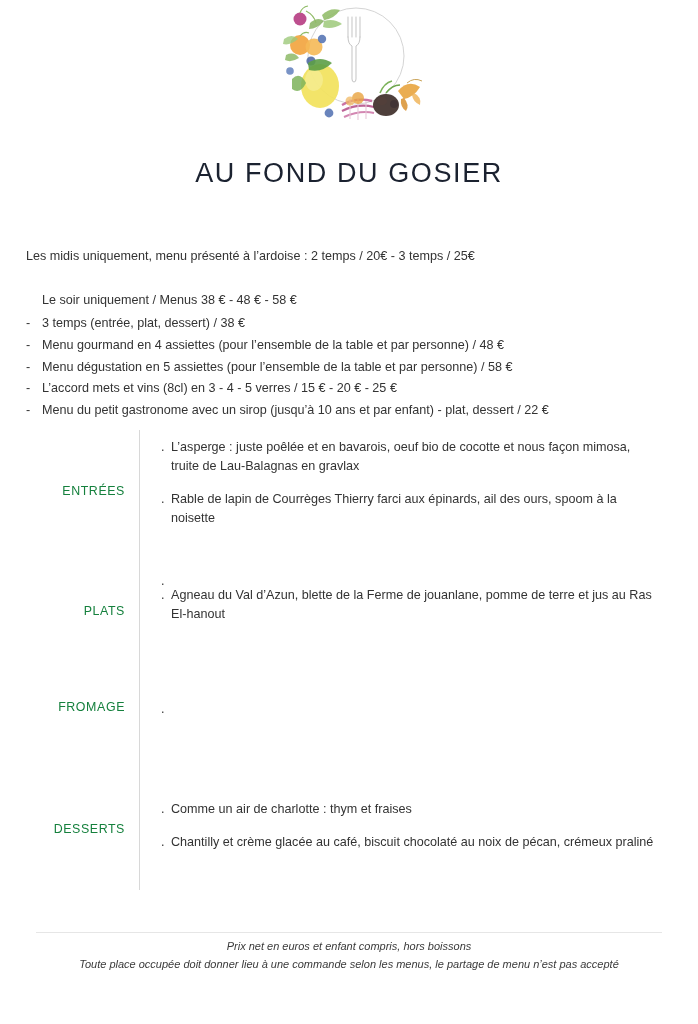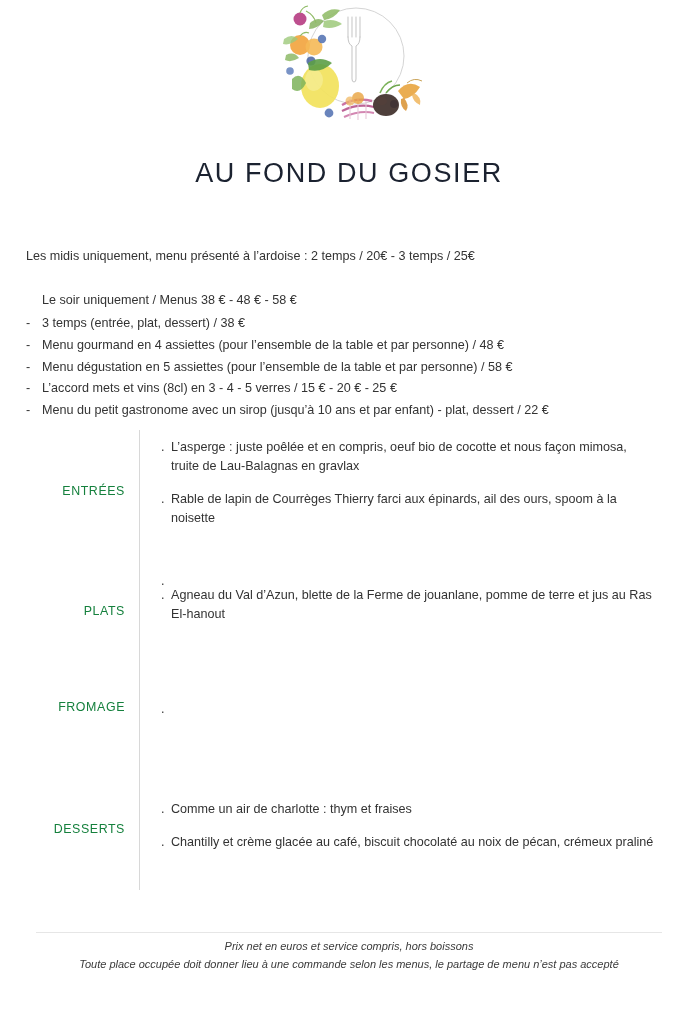--- a/index.html
+++ b/index.html
@@ -276,21 +276,21 @@
   </div>
 
   <div class="sections">
     <div class="divider-v"></div>
 
     <div class="section sec-entrees">
       <div class="section-label">ENTRÉES</div>
       <div class="section-items">
         <p class="dish">
           <span class="dot">.</span>
-          <span>L’asperge : juste poêlée et en compris, oeuf bio de cocotte et nous façon mimosa, truite de Lau-Balagnas en gravlax</span>
+          <span>L’asperge : juste poêlée et en bavarois, oeuf bio de cocotte et nous façon mimosa, truite de Lau-Balagnas en gravlax</span>
         </p>
         <p class="dish">
           <span class="dot">.</span>
           <span>Rable de lapin de Courrèges Thierry farci aux épinards, ail des ours, spoom à la noisette</span>
         </p>
       </div>
     </div>
 
     <div class="section sec-plats">
       <div class="section-label">PLATS</div>
@@ -324,17 +324,17 @@
         <p class="dish">
           <span class="dot">.</span>
           <span>Chantilly et crème glacée au café, biscuit chocolaté au noix de pécan, crémeux praliné</span>
         </p>
       </div>
     </div>
   </div>
 
   <div class="footer-rule"></div>
   <div class="footer">
-    <div>Prix net en euros et service compris, hors boissons</div>
+    <div>Prix net en euros et enfant compris, hors boissons</div>
     <div>Toute place occupée doit donner lieu à une commande selon les menus, le partage de menu n’est pas accepté</div>
   </div>
 
 </div>
 
 </body></html>

